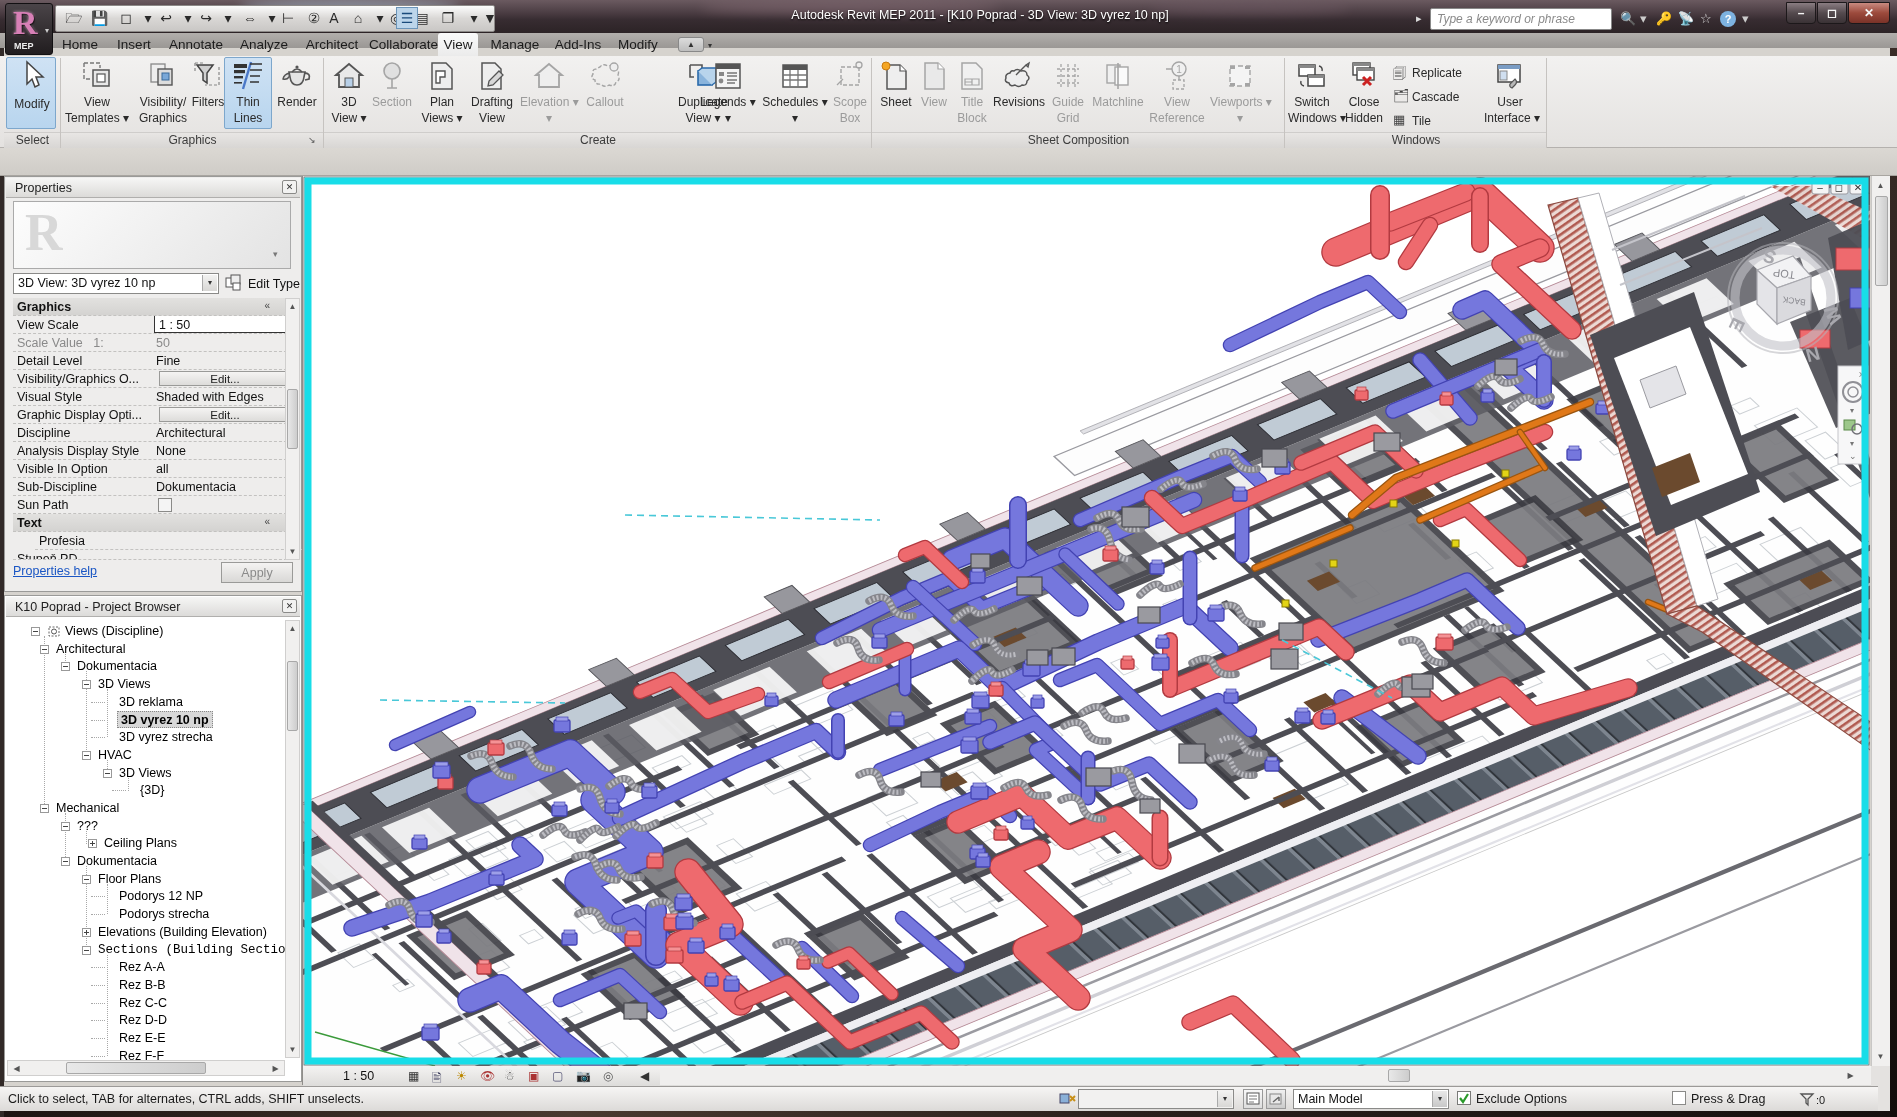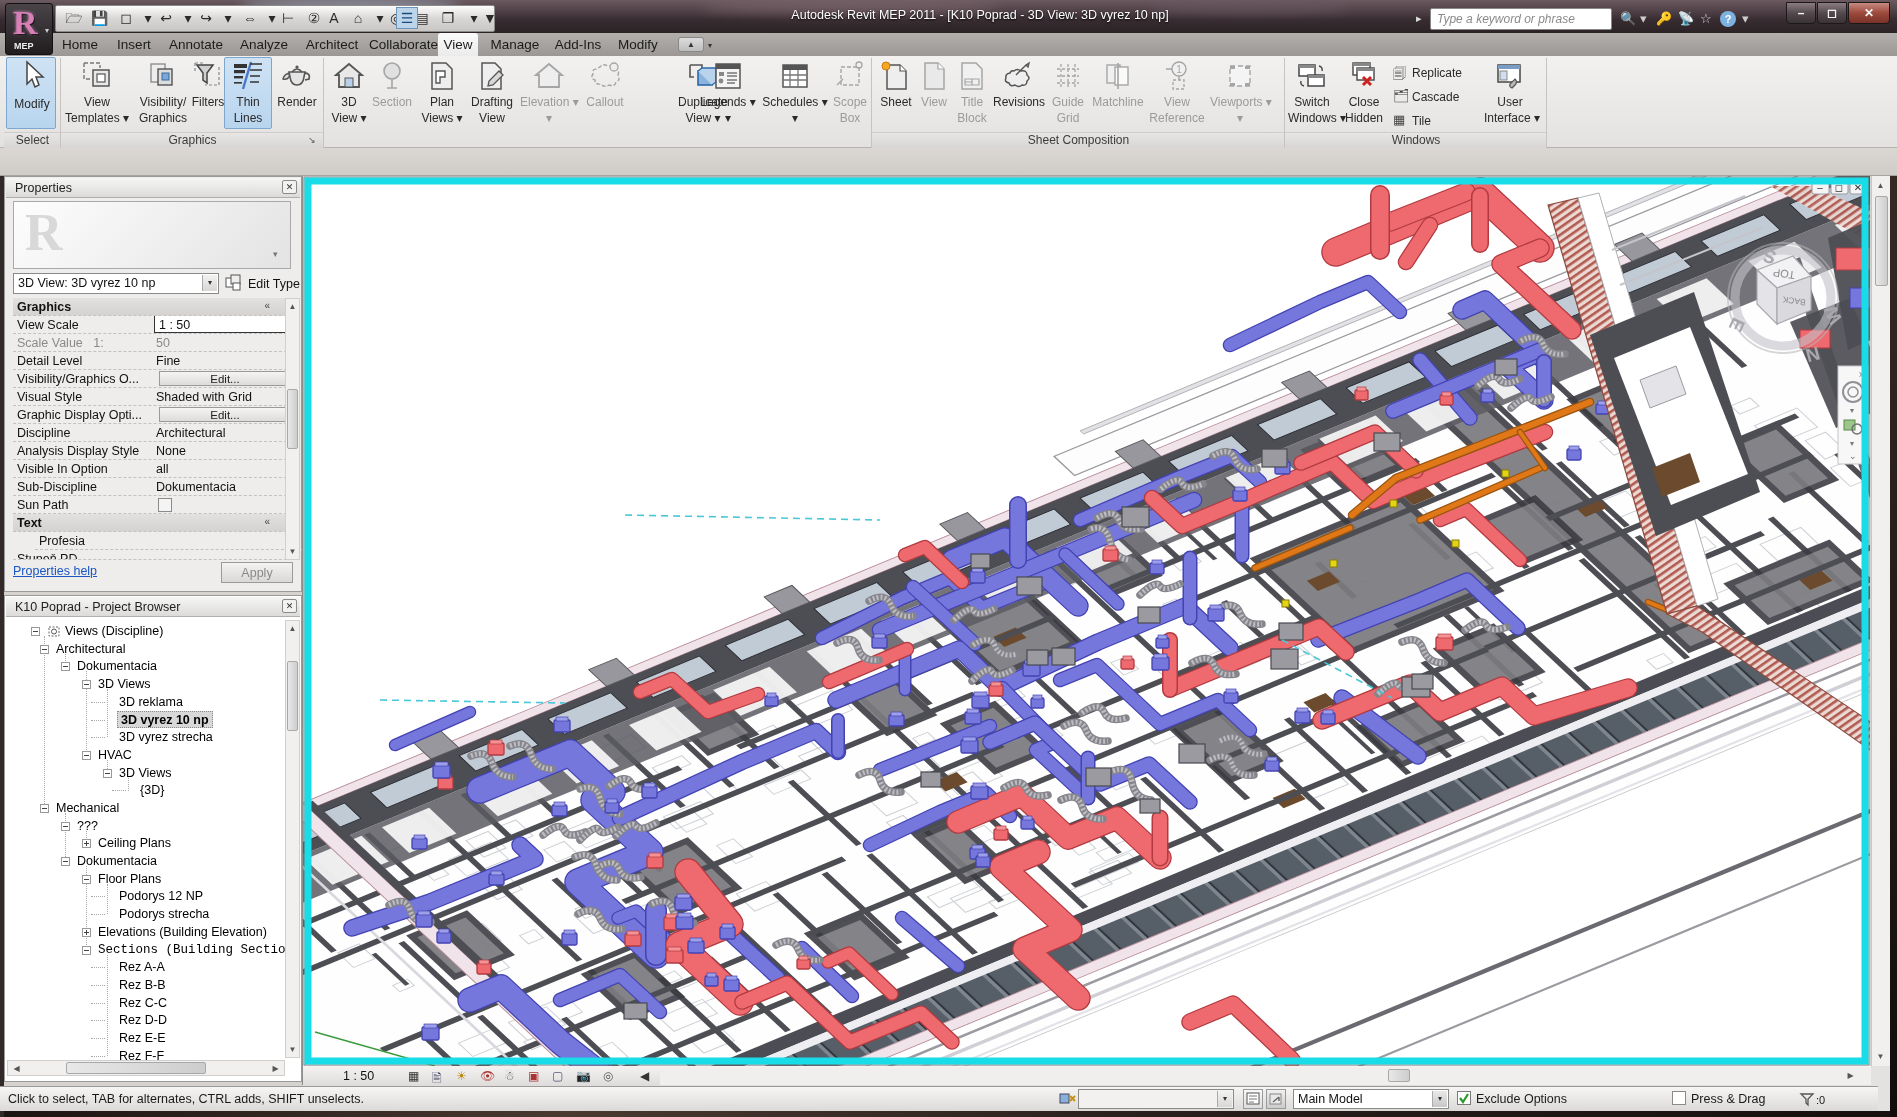--- a/index.html
+++ b/index.html
@@ -18,21 +18,21 @@
  border:1px solid #8d8a88;border-radius:2px;}
 .qicon{position:absolute;top:3px;width:22px;height:20px;font-size:14px;color:#2a2a2a;text-align:center;line-height:20px;}
 #apptitle{left:700px;top:8px;width:560px;text-align:center;color:#fff;font-size:12.5px;
  text-shadow:0 1px 2px #000;white-space:nowrap;}
 #infocenter{left:1412px;top:8px;width:330px;height:23px;}
 #searchbox{position:absolute;left:18px;top:0;width:182px;height:22px;background:#fff;border:1px solid #888;
  border-radius:2px;color:#8a8a8a;font-style:italic;font-size:12px;padding:3px 6px;}
 .wbtn{position:absolute;top:0;height:22px;background:linear-gradient(180deg,#8a7d82,#544a4e 50%,#3a3235);
  border:1px solid #1c181a;border-radius:0 0 4px 4px;color:#f5f5f5;text-align:center;font-size:12px;line-height:20px;font-weight:bold;}
 
-#tabrow{left:0;top:33px;width:1897px;height:23px;background:linear-gradient(180deg,#b2afac,#9a9794);}
+#tabrow{left:0;top:33px;width:1897px;height:15px;background:linear-gradient(180deg,#b2afac,#9a9794);}
 .tab{position:absolute;top:0;height:23px;color:#1c1c1c;font-size:13.5px;text-align:center;line-height:23px;}
 .tab.active{background:linear-gradient(180deg,#fafafa,#ebebeb);border-radius:3px 3px 0 0;}
 
 #ribbon{left:0;top:56px;width:1897px;height:92px;background:linear-gradient(180deg,#f2f1f0,#e4e2e0);border-bottom:1px solid #b4b1ae;}
 .rgroup-label{position:absolute;top:76px;height:16px;font-size:12px;color:#3c3c3c;text-align:center;line-height:15px;
  background:linear-gradient(180deg,#e8e6e4,#d8d6d4);border-top:1px solid #cfcdcb;}
 .rsep{position:absolute;top:2px;width:1px;height:90px;background:#c6c3c0;}
 .ritem{position:absolute;top:2px;text-align:center;}
 .ritem .cap{font-size:12px;color:#2a2a2a;line-height:13.5px;margin-top:2px;}
 .ritem.gray .cap{color:#9b9b9b;}
@@ -144,20 +144,21 @@
       <div class="tab" style="left:552px;width:52px;">Add-Ins</div>
       <div class="tab" style="left:613px;width:50px;">Modify</div>
       <div class="abs" style="left:678px;top:4px;width:26px;height:15px;background:linear-gradient(180deg,#dcdcdc,#bdbdbd);border:1px solid #888;border-radius:3px;font-size:8px;text-align:center;line-height:14px;color:#333;">▲</div>
       <div class="abs" style="left:708px;top:8px;color:#333;font-size:8px;">▾</div>
     </div>
   </div>
 <div class="" style="">
     <div id="ribbon" class="abs">
       <div class="rgroup-label" style="left:4px;width:57px;">Select</div>
       <div class="rgroup-label" style="left:61px;width:263px;">Graphics</div>
+      <div class="rgroup-label" style="left:324px;width:548px;">Create</div>
       <div class="rgroup-label" style="left:872px;width:413px;">Sheet Composition</div>
       <div class="rgroup-label" style="left:1285px;width:262px;">Windows</div>
       <div class="rsep" style="left:60px;"></div>
       <div class="rsep" style="left:323px;"></div>
       <div class="rsep" style="left:871px;"></div>
       <div class="rsep" style="left:1284px;"></div>
       <div class="rsep" style="left:1546px;"></div>
       <div class="abs" style="left:308px;top:79px;font-size:9px;color:#555;">↘</div>
       <div class="bigbtn" style="left:6px;top:1px;width:50px;height:72px;"></div>
       <div class="ritem" style="left:10px;width:44px;"><svg width="34" height="34" viewBox="0 0 34 34">
@@ -430,21 +431,21 @@
       <div class="prow" style="top:175px;height:18px;overflow:hidden;">
         <span class="lbl">Detail Level</span>
         <span class="val">Fine</span>
       </div>
       <div class="prow" style="top:193px;height:18px;overflow:hidden;">
         <span class="lbl">Visibility/Graphics O...</span>
         <span class="editbtn">Edit...</span>
       </div>
       <div class="prow" style="top:211px;height:18px;overflow:hidden;">
         <span class="lbl">Visual Style</span>
-        <span class="val">Shaded with Grid</span>
+        <span class="val">Shaded with Edges</span>
       </div>
       <div class="prow" style="top:229px;height:18px;overflow:hidden;">
         <span class="lbl">Graphic Display Opti...</span>
         <span class="editbtn">Edit...</span>
       </div>
       <div class="prow" style="top:247px;height:18px;overflow:hidden;">
         <span class="lbl">Discipline</span>
         <span class="val">Architectural</span>
       </div>
       <div class="prow" style="top:265px;height:18px;overflow:hidden;">
@@ -544,21 +545,21 @@
         <div class="tx" style="left:129px;">{3D}</div>
       </div>
       <div class="trow" style="top:203px;left:6px;width:270px;">
         <div class="pmbox" style="left:29px;"></div>
         <div class="tx" style="left:45px;">Mechanical</div>
       </div>
       <div class="trow" style="top:221px;left:6px;width:270px;">
         <div class="pmbox" style="left:50px;"></div>
         <div class="tx" style="left:66px;">???</div>
       </div>
-      <div class="trow" style="top:238px;left:6px;width:270px;">
+      <div class="trow" style="top:238px;left:12px;width:270px;">
         <div class="pmbox plus" style="left:71px;"></div>
         <div class="tx" style="left:87px;">Ceiling Plans</div>
       </div>
       <div class="trow" style="top:256px;left:6px;width:270px;">
         <div class="pmbox" style="left:50px;"></div>
         <div class="tx" style="left:66px;">Dokumentacia</div>
       </div>
       <div class="trow" style="top:274px;left:6px;width:270px;">
         <div class="pmbox" style="left:71px;"></div>
         <div class="tx" style="left:87px;">Floor Plans</div>

